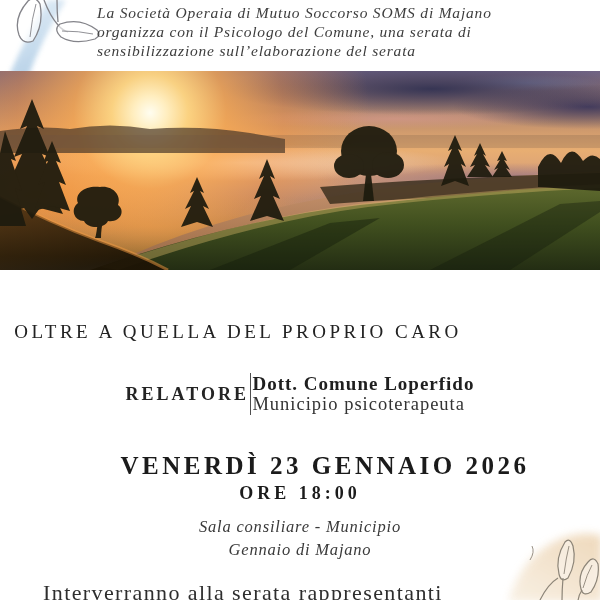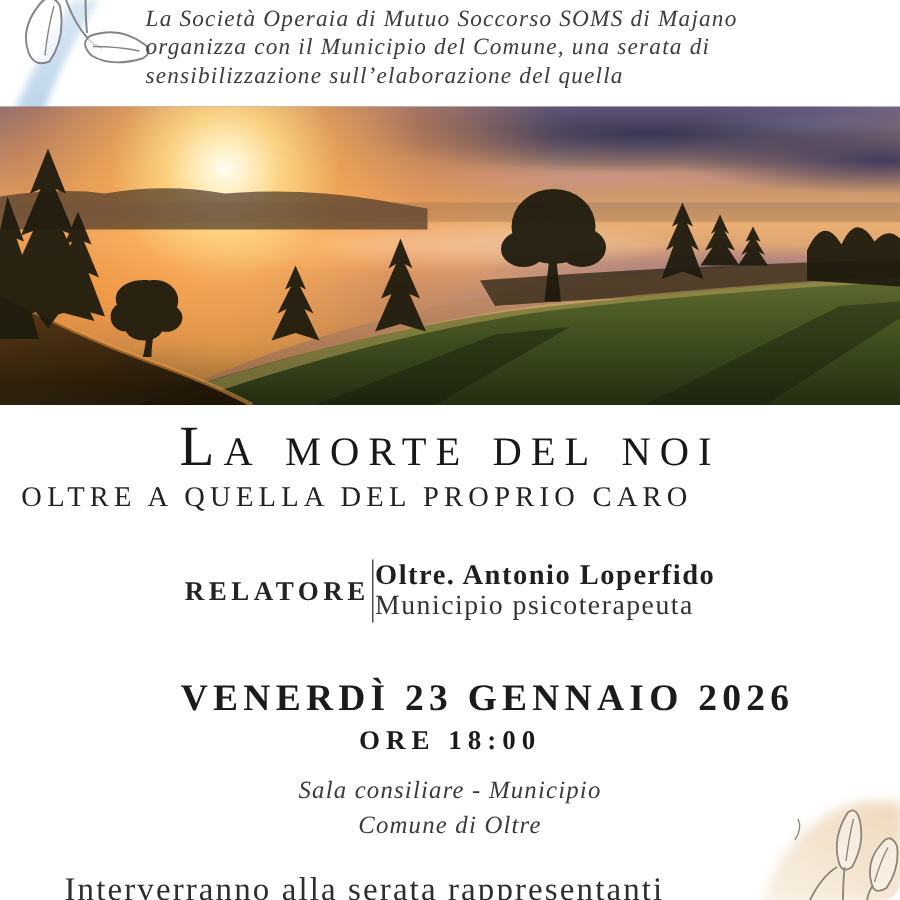--- a/index.html
+++ b/index.html
@@ -1,18 +1,18 @@
 <!DOCTYPE html>
 <html><head>
 <meta charset="utf-8">
 <style>
   html,body{margin:0;padding:0;background:#ffffff;}
   .poster{
     position:relative;width:600px;height:600px;background:#ffffff;overflow:hidden;
-    font-family:"Liberation Serif","DejaVu Serif",serif;color:#1d1d1d;border-radius:12px;
+    font-family:"Liberation Serif","DejaVu Serif",serif;color:#1d1d1d;
   }
   
   .intro{
     position:absolute;top:4px;left:97px;width:480px;margin:0;
     font-style:italic;font-size:15.5px;line-height:18.8px;letter-spacing:0.8px;
     color:#3d3d3d;
   }
   .intro span{display:block;}
   
   .photo{
@@ -104,22 +104,22 @@
       <path d="M57,0 Q57,12 58,22" fill="none"></path>
       <path d="M28,1 Q13,18 19,35 Q23,45 33,41 Q44,25 40,4 Q35,-5 28,1 Z"></path>
       <path d="M30,37 Q32,18 36,4" fill="none" stroke-width="0.9"></path>
       <path d="M60,24 Q80,17 97,30 Q102,35 95,39 Q74,45 61,37 Q53,29 60,24 Z"></path>
       <path d="M62,31 Q79,31 93,34" fill="none" stroke-width="0.9"></path>
     </g>
   </svg>
 
   <p class="intro">
     <span>La Società Operaia di Mutuo Soccorso SOMS di Majano</span>
-    <span>organizza con il Municipio del Comune, una serata di</span>
-    <span>sensibilizzazione sull’elaborazione del quella</span>
+    <span>organizza con il Psicologo del Comune, una serata di</span>
+    <span>sensibilizzazione sull’elaborazione del serata</span>
   </p>
 
   <div class="photo" role="img" aria-label="Sunrise breaking through mist over rolling countryside with tree silhouettes and green meadows">
     <svg width="600" height="199" viewBox="0 0 600 199">
       <defs>
         <linearGradient id="grass" x1="0" y1="0" x2="0" y2="1">
           <stop offset="0" stop-color="#5f6a2e"></stop>
           <stop offset="0.45" stop-color="#41501f"></stop>
           <stop offset="1" stop-color="#232d13"></stop>
         </linearGradient>
@@ -161,37 +161,36 @@
         <ellipse cx="388" cy="94" rx="16" ry="13"></ellipse>
         <path d="M366,103 L363,130 L374,130 L371,103 Z"></path>
         <path d="M455,64 L462,80 L458,78 L466,96 L461,93 L469,115 L455,110 L441,115 L449,93 L444,96 L452,78 L448,80 Z"></path>
         <path d="M480,72 L486,85 L483,83 L490,96 L485,94 L493,106 L467,106 L475,94 L470,96 L477,83 L474,85 Z"></path>
         <path d="M502,80 L507,90 L504,89 L510,99 L506,97 L512,106 L492,106 L498,97 L494,99 L500,89 L497,90 Z"></path>
         <path d="M538,96 Q549,72 561,92 Q571,70 583,90 Q592,80 600,88 L600,120 L538,116 Z"></path>
       </g>
     </svg>
   </div>
 
-  <h1 class="title">La morte del noi</h1>
   <h2 class="subtitle">Oltre a quella del proprio caro</h2>
 
   <div class="speaker">
     <span class="speaker-label">Relatore</span>
     <span class="speaker-divider"></span>
     <span class="speaker-info">
-      <span class="speaker-name">Oltre. Antonio Loperfido</span>
+      <span class="speaker-name">Dott. Comune Loperfido</span>
       <span class="speaker-role">Municipio psicoterapeuta</span>
     </span>
   </div>
 
   <div class="date">Venerdì 23 Gennaio 2026</div>
   <div class="time">Ore 18:00</div>
   <div class="venue">
     <span>Sala consiliare - Municipio</span>
-    <span>Comune di Oltre</span>
+    <span>Gennaio di Majano</span>
   </div>
 
   <div class="footer-text">Interverranno alla serata rappresentanti</div>
 
   <svg class="deco-br" width="130" height="90" viewBox="0 0 130 90">
     <defs>
       <linearGradient id="beige" x1="0" y1="1" x2="0.8" y2="0">
         <stop offset="0" stop-color="#f8efe2"></stop>
         <stop offset="1" stop-color="#eed7b8"></stop>
       </linearGradient>

